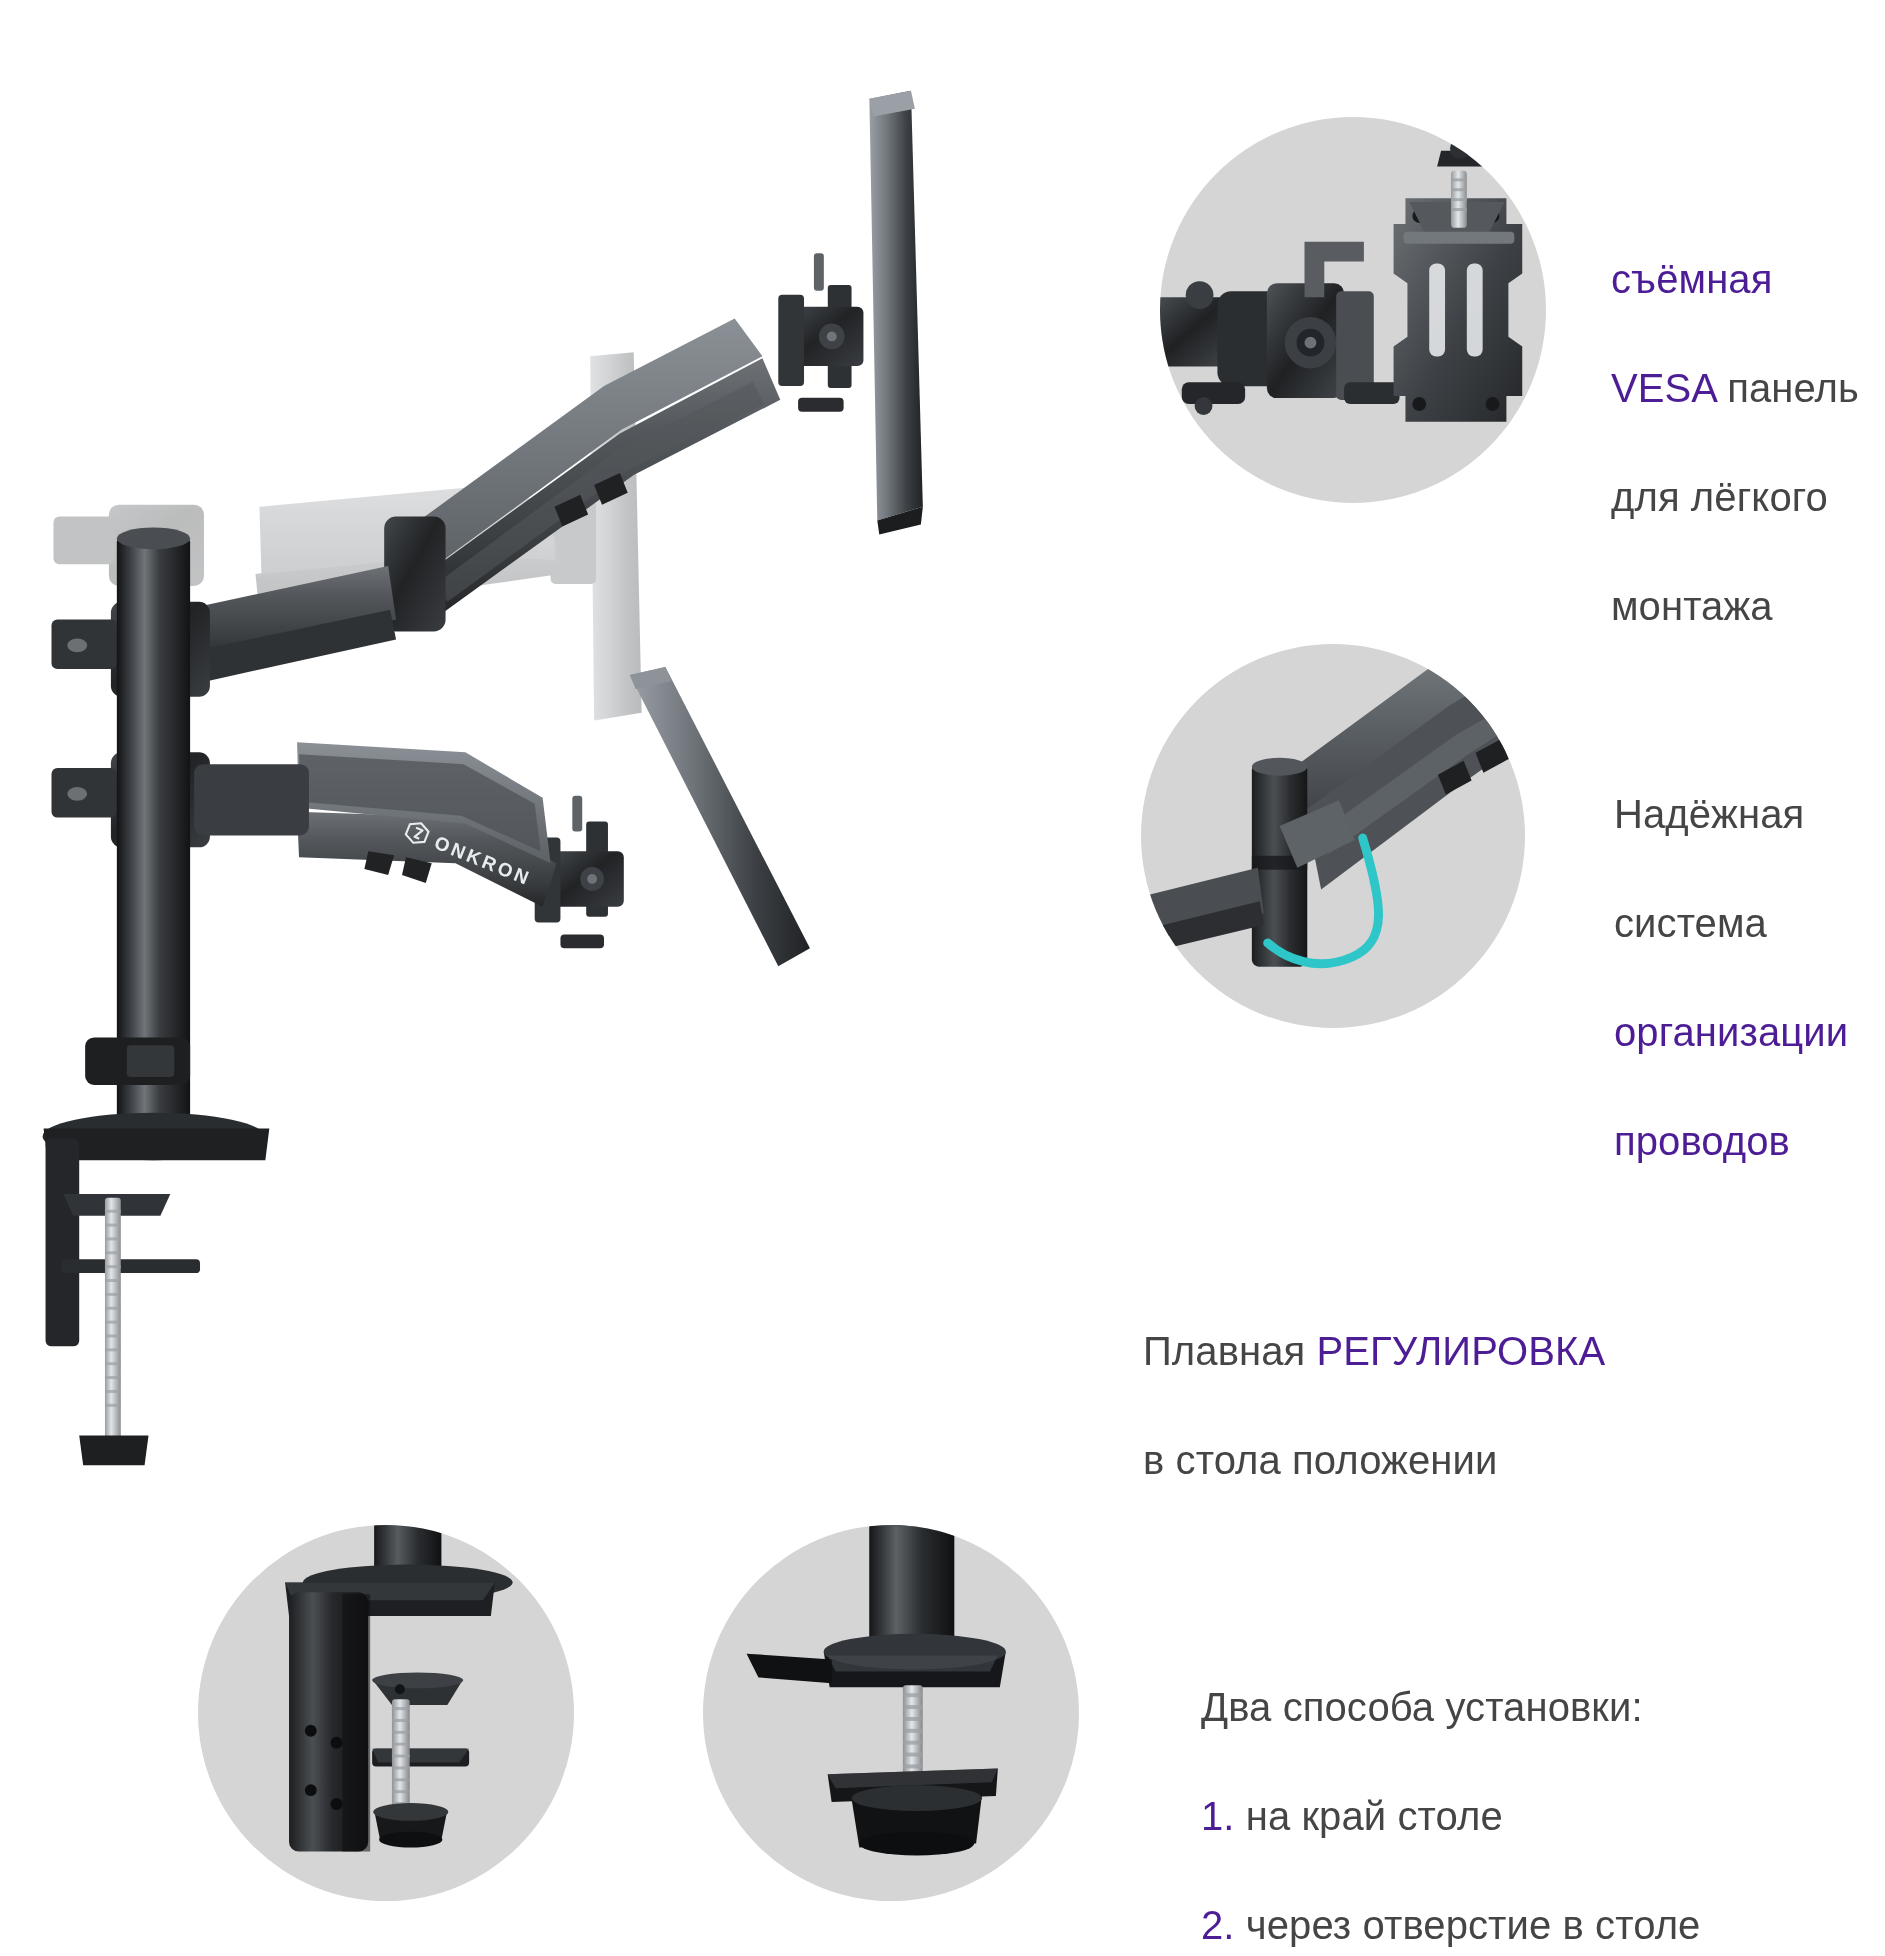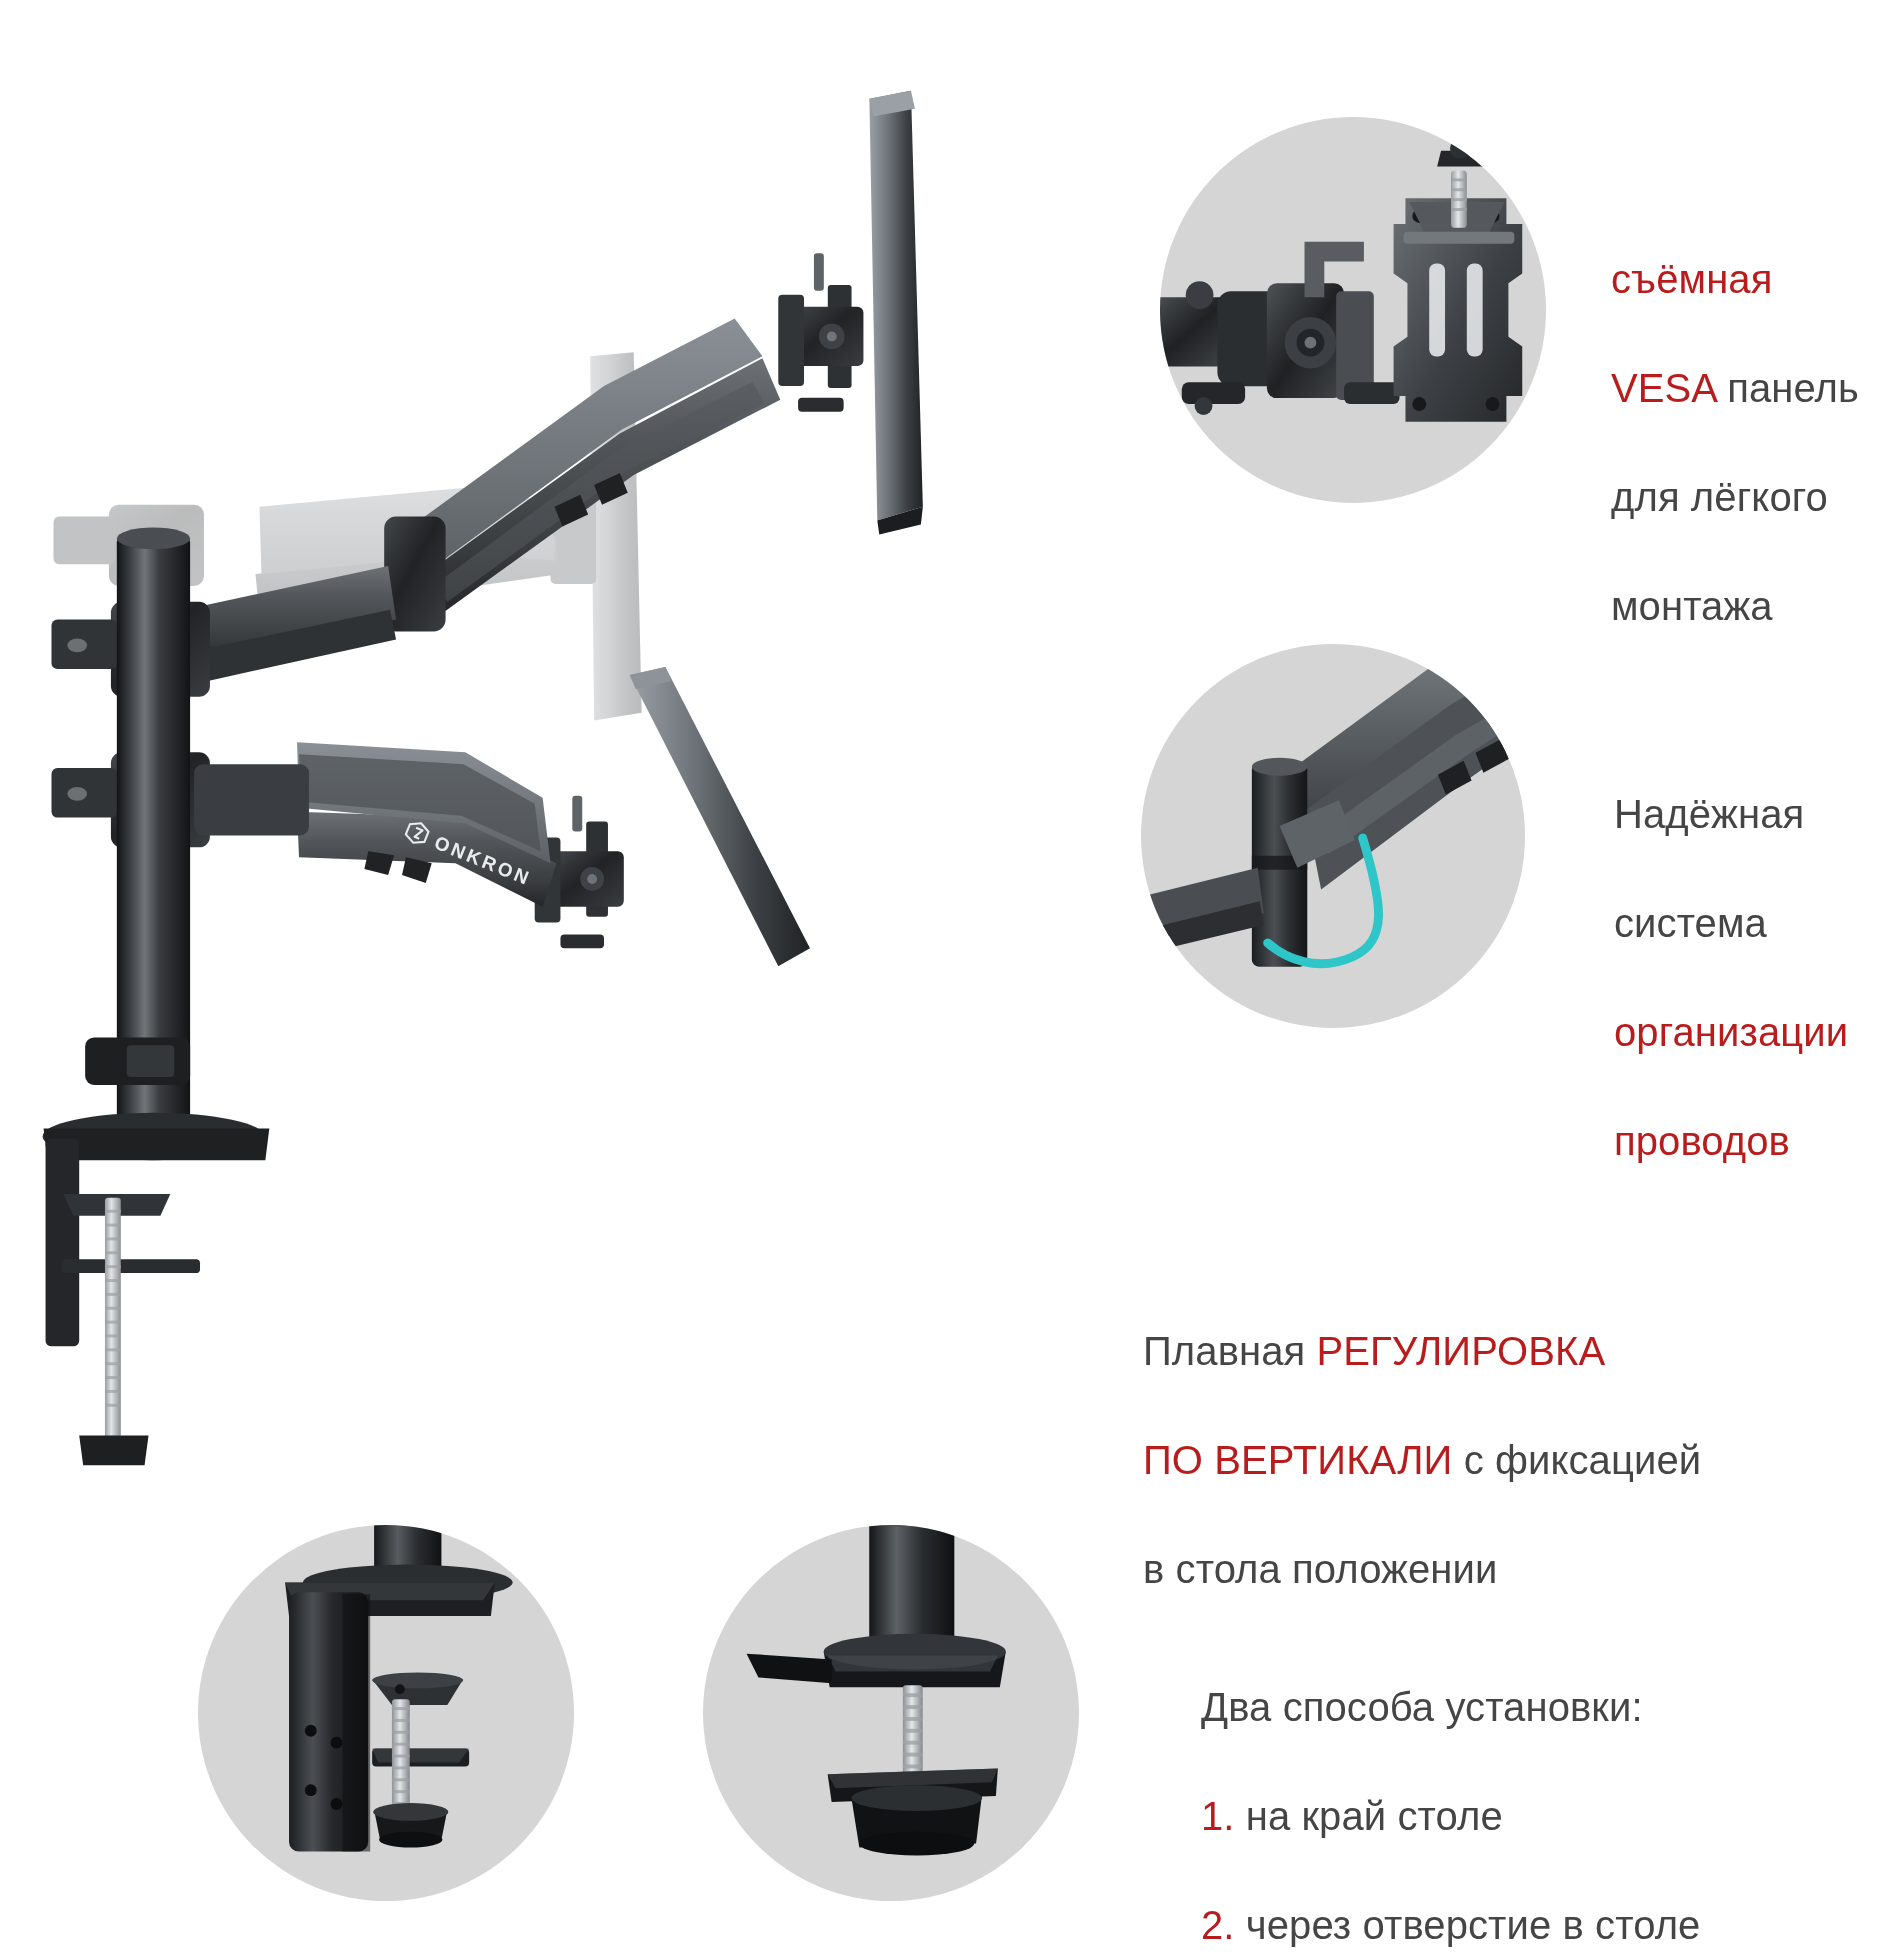--- a/index.html
+++ b/index.html
@@ -18,21 +18,21 @@
 
   
   .callout-text{
     position:absolute;
     color:#454545;
     font-size:40px;
     line-height:1.36;
     letter-spacing:0.1px;
     white-space:pre-line;
   }
-  .accent{color:#b91c1c;}
+  .accent{color:#4c1d95;}
   .tl-1{left:1611px;top:198px;width:287px;}
   .tl-2{left:1614px;top:733px;width:282px;}
   .tl-3{left:1143px;top:1270px;width:733px;}
   .tl-4{left:1201px;top:1626px;width:693px;}
 
   
   .circle{
     position:absolute;
     border-radius:50%;
     background:#d5d5d5;
@@ -328,21 +328,20 @@
 
   <div class="callout-text tl-2">
     <div><span>Надёжная</span></div>
     <div><span>система</span></div>
     <div><span class="accent">организации</span></div>
     <div><span class="accent">проводов</span></div>
   </div>
 
   <div class="callout-text tl-3">
     <div><span>Плавная </span><span class="accent">РЕГУЛИРОВКА</span></div>
-    <div><span class="accent">ПО ВЕРТИКАЛИ</span><span> с фиксацией</span></div>
     <div><span>в стола положении</span></div>
   </div>
 
   <div class="circle c-clamp">
     <svg width="376" height="376" viewBox="0 0 380 380">
       <defs>
         <linearGradient id="clampBody" x1="0" y1="0" x2="1" y2="0">
           <stop offset="0%" stop-color="#1c1e20"></stop>
             <stop offset="30%" stop-color="#4b4f53"></stop>
           <stop offset="55%" stop-color="#26282b"></stop>

